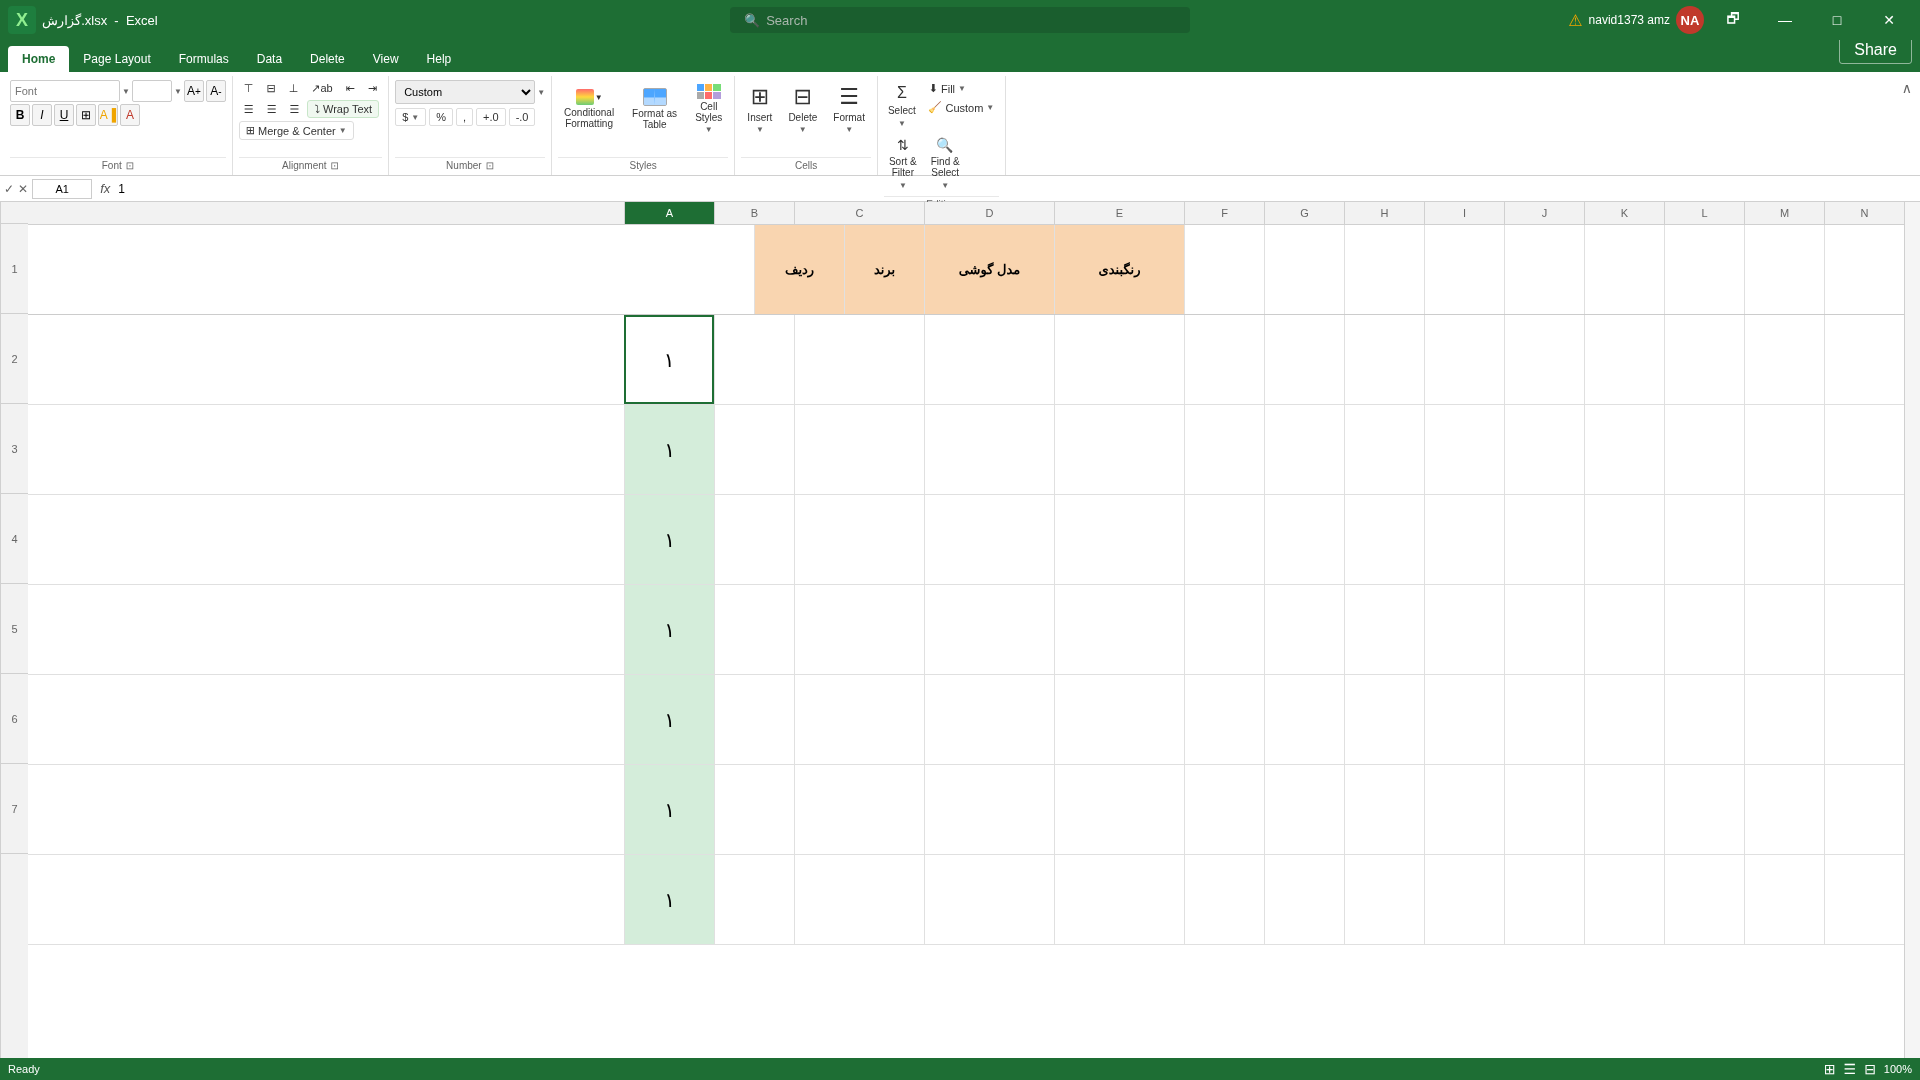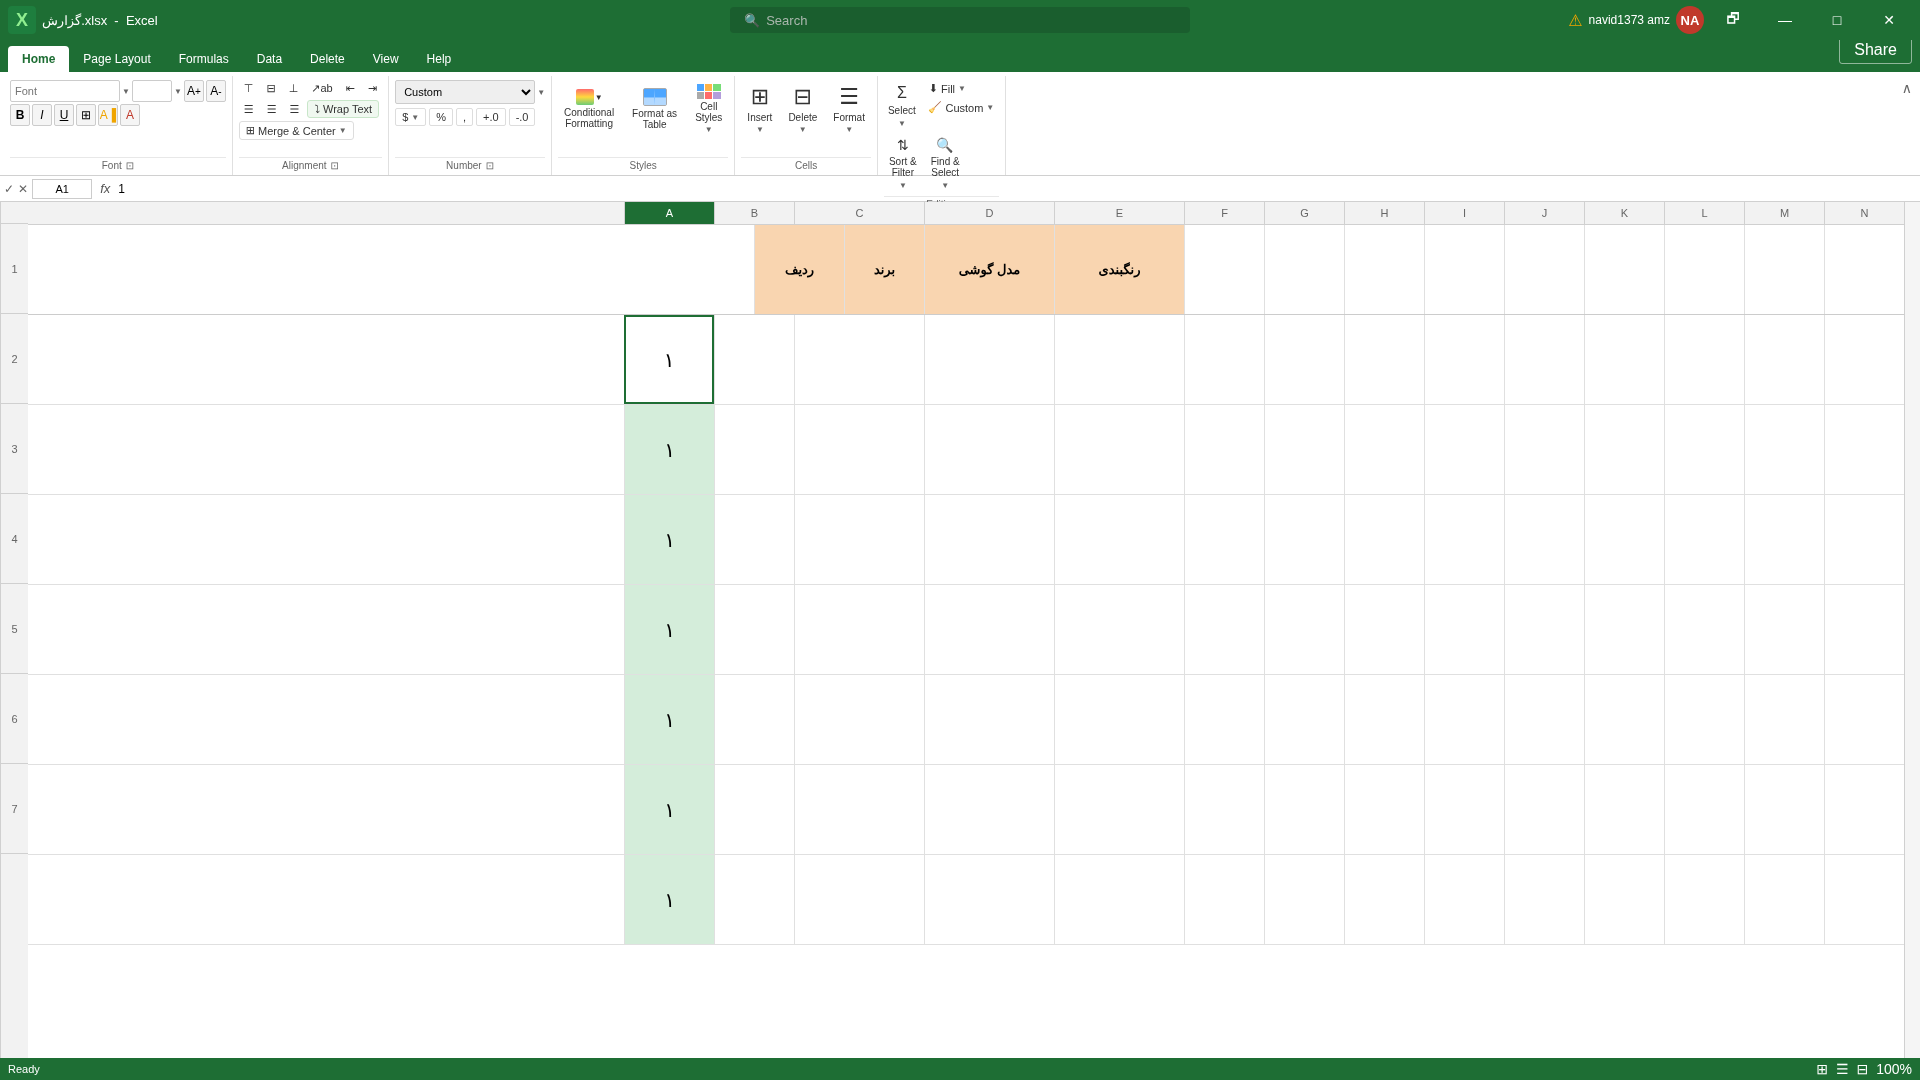--- a/index.html
+++ b/index.html
@@ -788,15 +788,15 @@
   </div>
 
 </div>
 
 <div id="status-bar">
   <span style="font-size:11px; color:white;">Ready</span>
   <div style="margin-left:auto; display:flex; align-items:center; gap:8px;">
     <div style="cursor:pointer; color:white; font-size:14px;">⊞</div>
     <div style="cursor:pointer; color:white; font-size:14px;">☰</div>
     <div style="cursor:pointer; color:white; font-size:14px;">⊟</div>
-    <span style="color:white; font-size:14px;">100%</span>
+    <span style="color:white; font-size:11px;">100%</span>
   </div>
 </div>
 
 </body></html>

